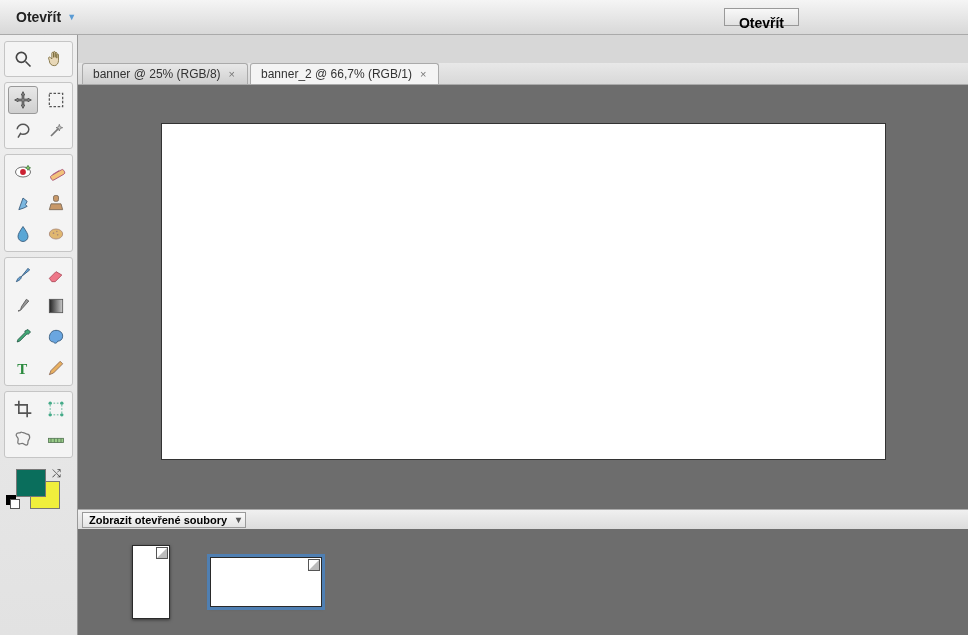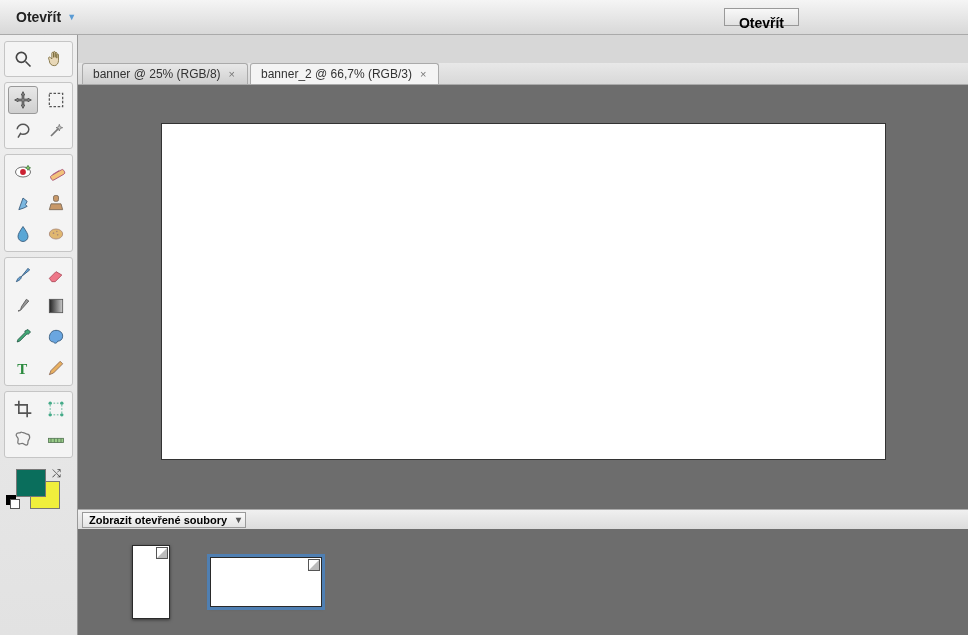--- a/index.html
+++ b/index.html
@@ -362,21 +362,21 @@
     </div>
   </div>
 
   <div class="workarea">
     <div class="tabs">
       <div class="tab">
         <span>banner @ 25% (RGB/8)</span>
         <span class="close">×</span>
       </div>
       <div class="tab active">
-        <span>banner_2  @ 66,7% (RGB/3)</span>
+        <span>banner_2  @ 66,7% (RGB/1)</span>
         <span class="close">×</span>
       </div>
     </div>
     <div class="canvas-wrap">
       <div class="canvas"></div>
     </div>
     <div class="filestrip-toolbar">
       <div class="dropdown">
         <span>Zobrazit otevřené soubory</span>
       </div>

